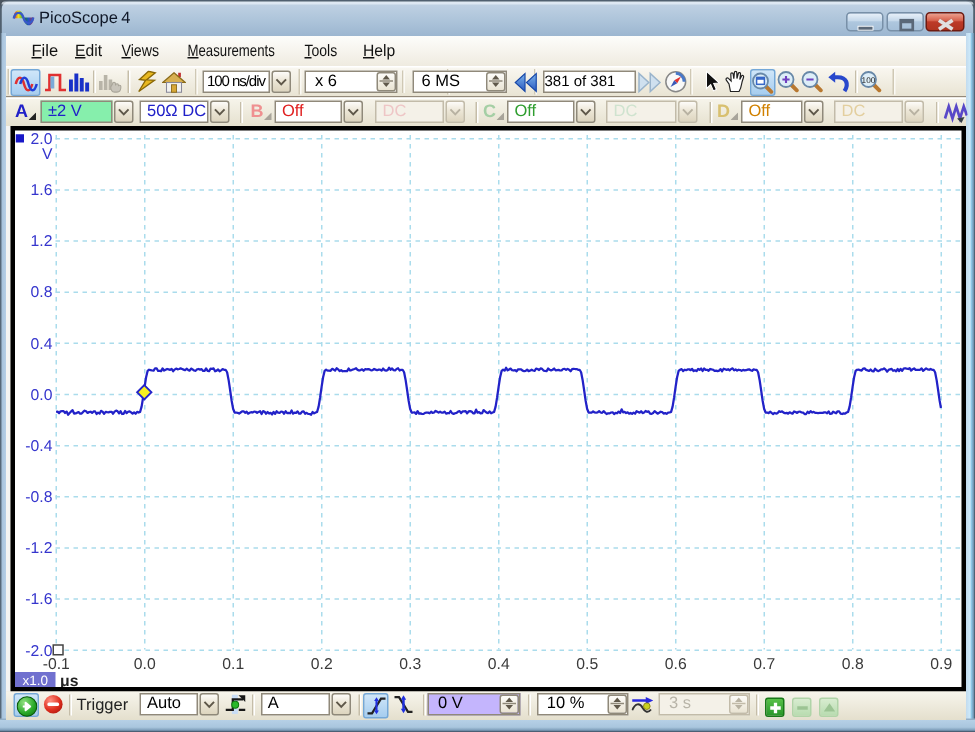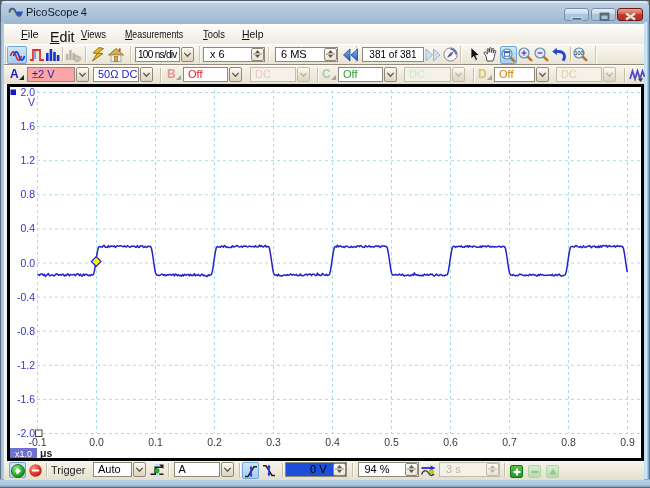--- a/index.html
+++ b/index.html
@@ -42,21 +42,21 @@
   </div>
 <div class="abs" style="left:617px;top:8px;width:26px;height:13px;background:linear-gradient(#eda18f,#d55f4a 45%,#bd3a28 50%,#b03420);border:1px solid #6e1a10;border-radius:3px;box-sizing:border-box">
     <svg width="24" height="12" viewBox="0 0 24 12" style="display:block">
       <path d="M8,4.5 L17,10.5 M17,4.5 L8,10.5" stroke="#fff" stroke-width="2.4"></path>
       <path d="M8,4.5 L17,10.5 M17,4.5 L8,10.5" stroke="#888" stroke-width="3.2" opacity="0.25"></path>
     </svg>
   </div>
 <div class="abs" style="left:4px;top:24px;width:640px;height:456px;background:#ebe7d8"></div>
 <div class="abs" style="left:4px;top:24px;width:640px;height:20px;background:linear-gradient(#fdfdfb,#efebe0)"></div>
 <div class="abs" style="left:21px;top:28px;font-size:11px;color:#111;transform:scaleX(1.0);transform-origin:0 0"><span style="text-decoration:underline">F</span>ile</div>
-<div class="abs" style="left:50px;top:28px;font-size:15px;color:#111;transform:scaleX(0.95);transform-origin:0 0"><span style="text-decoration:underline">E</span>dit</div>
+<div class="abs" style="left:50px;top:28px;font-size:11px;color:#111;transform:scaleX(0.95);transform-origin:0 0"><span style="text-decoration:underline">E</span>dit</div>
 <div class="abs" style="left:81px;top:28px;font-size:11px;color:#111;transform:scaleX(0.86);transform-origin:0 0"><span style="text-decoration:underline">V</span>iews</div>
 <div class="abs" style="left:125px;top:28px;font-size:11px;color:#111;transform:scaleX(0.8);transform-origin:0 0"><span style="text-decoration:underline">M</span>easurements</div>
 <div class="abs" style="left:203px;top:28px;font-size:11px;color:#111;transform:scaleX(0.85);transform-origin:0 0"><span style="text-decoration:underline">T</span>ools</div>
 <div class="abs" style="left:242px;top:28px;font-size:11px;color:#111;transform:scaleX(0.95);transform-origin:0 0"><span style="text-decoration:underline">H</span>elp</div>
 <div class="abs" style="left:4px;top:44px;width:640px;height:21px;background:linear-gradient(#faf8f2,#e8e3d2)"></div>
 <div class="abs" style="left:4px;top:44px;width:640px;height:1px;background:#fff"></div>
 <div class="abs" style="left:4px;top:64px;width:640px;height:1px;background:#94897a"></div>
 <div style="position:absolute;left:5px;top:46px;width:1px;height:17px;background:#cfc8b4"></div>
 <div style="position:absolute;left:6px;top:46px;width:1px;height:17px;background:#fbfaf5"></div>
 <div style="position:absolute;left:130px;top:46px;width:1px;height:17px;background:#cfc8b4"></div>
@@ -145,21 +145,21 @@
 <polygon points="8,2 8,14 1.5,8" fill="url(#gb1)" stroke="#1848a8" stroke-width="0.8"></polygon>
 <polygon points="15.5,2 15.5,14 9,8" fill="url(#gb1)" stroke="#1848a8" stroke-width="0.8"></polygon>
 <defs>
           <linearGradient id="gb1" x1="0" y1="0" x2="0" y2="1">
             <stop offset="0" stop-color="#7db4ec"></stop>
             <stop offset="1" stop-color="#2858c0"></stop>
           </linearGradient>
         </defs>
 </svg></div>
   </div>
-<div style="position:absolute;left:362px;top:47px;width:62px;height:15px;background:#fff;border:1px solid #90897a;box-sizing:border-box;font-size:10px;color:#000;line-height:13px;padding-left:0px;text-align:center;white-space:nowrap">381 of 381</div>
+<div style="position:absolute;left:362px;top:47px;width:62px;height:15px;background:#fff;border:1px solid #90897a;box-sizing:border-box;font-size:10px;color:#000;line-height:13px;padding-left:0px;text-align:left;white-space:nowrap">381 of 381</div>
 <div style="position:absolute;left:425px;top:46px;width:17px;height:18px;border-radius:2px;box-sizing:border-box">
     <div style="position:absolute;left:0px;top:1px"><svg width="16" height="16" viewBox="0 0 16 16">
 <polygon points="1,2 1,14 7.5,8" fill="#cfe0ef" stroke="#9ab4cc" stroke-width="1"></polygon>
 <polygon points="8.5,2 8.5,14 15,8" fill="#cfe0ef" stroke="#9ab4cc" stroke-width="1"></polygon>
 </svg></div>
   </div>
 <div style="position:absolute;left:443px;top:46px;width:15px;height:18px;border-radius:2px;box-sizing:border-box">
     <div style="position:absolute;left:0px;top:1px"><svg width="15" height="15" viewBox="0 0 15 15">
 <circle cx="7.5" cy="7.5" r="6.6" fill="#f8f8f8" stroke="#888" stroke-width="1"></circle>
 <path d="M7.5,0.9 a6.6,6.6 0 0 1 6.6,6.6 l-2,0 a4.6,4.6 0 0 0 -4.6,-4.6 z" fill="#4878c8"></path>
@@ -213,21 +213,21 @@
 <line x1="9.5" y1="9.5" x2="13.2" y2="13.2" stroke="#b87830" stroke-width="2.6" stroke-linecap="round"></line>
 <circle cx="6" cy="6" r="5" fill="#ddeef8" stroke="#6888a8" stroke-width="1.2"></circle>
 <text x="6" y="8.2" font-size="5.5" text-anchor="middle" fill="#222" font-family="Liberation Sans">100</text>
       </svg></div>
   </div>
 <div class="abs" style="left:4px;top:65px;width:640px;height:19px;background:linear-gradient(#f7f5ec,#e6e1cf)"></div>
 <div class="abs" style="left:4px;top:65px;width:640px;height:1px;background:#fff"></div>
 <div class="abs" style="left:10px;top:67px;font-size:12px;font-weight:bold;color:#2020c8">A<svg width="6" height="6" style="position:absolute;left:9px;top:8px">
       <polygon points="0,5 5,0 5,5" fill="#222"></polygon>
     </svg></div>
-<div style="position:absolute;left:27px;top:66.5px;width:48px;height:15px;background:#fca5a5;border:1px solid #90897a;box-sizing:border-box;font-size:11px;font-weight:normal;color:#2020c8;line-height:13px;padding-left:4px;white-space:nowrap;overflow:hidden">±2 V</div>
+<div style="position:absolute;left:27px;top:66.5px;width:48px;height:15px;background:#86efac;border:1px solid #90897a;box-sizing:border-box;font-size:11px;font-weight:normal;color:#2020c8;line-height:13px;padding-left:4px;white-space:nowrap;overflow:hidden">±2 V</div>
 <div style="position:absolute;left:76px;top:66.5px;width:13px;height:15px;background:linear-gradient(#fdfcf9,#ece6d6 45%,#ddd5bf);border:1px solid #8f897a;border-radius:2px;box-sizing:border-box;">
     <svg width="11" height="13" style="display:block">
       <polyline points="2.3,4.9 5.5,8.3 8.7,4.9" stroke="#5f584a" stroke-width="1.3" fill="none"></polyline>
     </svg>
   </div>
 <div style="position:absolute;left:93px;top:66.5px;width:46px;height:15px;background:#fff;border:1px solid #90897a;box-sizing:border-box;font-size:11px;font-weight:normal;color:#2020c8;line-height:13px;padding-left:4px;white-space:nowrap;overflow:hidden">50Ω DC</div>
 <div style="position:absolute;left:140px;top:66.5px;width:13px;height:15px;background:linear-gradient(#fdfcf9,#ece6d6 45%,#ddd5bf);border:1px solid #8f897a;border-radius:2px;box-sizing:border-box;">
     <svg width="11" height="13" style="display:block">
       <polyline points="2.3,4.9 5.5,8.3 8.7,4.9" stroke="#5f584a" stroke-width="1.3" fill="none"></polyline>
     </svg>
@@ -408,31 +408,31 @@
 <div style="position:absolute;left:261px;top:461.5px;width:17px;height:17px;border-radius:2px;box-sizing:border-box">
     <div style="position:absolute;left:1px;top:1px"><svg width="14" height="13" viewBox="0 0 14 13">
 <path d="M1,1.8 L4,1.8 L10,11.5 L13,11.5" stroke="#222" stroke-width="1.5" fill="none"></path>
 <polygon points="7,0.5 8.8,3.5 5.2,3.5" fill="#2030e0"></polygon>
 <polygon points="7,12.5 8.8,9.5 5.2,9.5" fill="#2030e0"></polygon>
 <line x1="7" y1="2.8" x2="7" y2="10.2" stroke="#2030e0" stroke-width="1.6"></line>
 </svg></div>
   </div>
 <div style="position:absolute;left:281.5px;top:463px;width:1px;height:14px;background:#c5bda8"></div>
 <div style="position:absolute;left:282.5px;top:463px;width:1px;height:14px;background:#ffffff"></div>
-<div style="position:absolute;left:285px;top:462px;width:62px;height:15px;background:#1d4ed8;border:1px solid #90897a;box-sizing:border-box;font-size:11px;color:#000;line-height:13px;padding-left:24px;white-space:nowrap">0 V</div>
+<div style="position:absolute;left:285px;top:462px;width:62px;height:15px;background:#c4b5fd;border:1px solid #90897a;box-sizing:border-box;font-size:11px;color:#000;line-height:13px;padding-left:6px;white-space:nowrap">0 V</div>
 <div style="position:absolute;left:333px;top:463px;width:13px;height:13px;border:1px solid #8f897a;border-radius:2px;background:linear-gradient(#fdfcf9,#e9e3d2);box-sizing:border-box">
     <svg width="11" height="11" style="display:block">
       <polygon points="5.5,1.0 8,4.0 3,4.0" fill="#5f584a"></polygon>
       <line x1="1" y1="5" x2="10" y2="5" stroke="#8f897a" stroke-width="1"></line>
       <polygon points="5.5,9.0 8,6.0 3,6.0" fill="#5f584a"></polygon>
     </svg>
   </div>
 <div style="position:absolute;left:351.5px;top:463px;width:1px;height:14px;background:#c5bda8"></div>
 <div style="position:absolute;left:352.5px;top:463px;width:1px;height:14px;background:#ffffff"></div>
-<div style="position:absolute;left:357.5px;top:462px;width:61.5px;height:15px;background:#fff;border:1px solid #90897a;box-sizing:border-box;font-size:11px;color:#000;line-height:13px;padding-left:6px;white-space:nowrap">94 %</div>
+<div style="position:absolute;left:357.5px;top:462px;width:61.5px;height:15px;background:#fff;border:1px solid #90897a;box-sizing:border-box;font-size:11px;color:#000;line-height:13px;padding-left:6px;white-space:nowrap">10 %</div>
 <div style="position:absolute;left:405.0px;top:463px;width:13px;height:13px;border:1px solid #8f897a;border-radius:2px;background:linear-gradient(#fdfcf9,#e9e3d2);box-sizing:border-box">
     <svg width="11" height="11" style="display:block">
       <polygon points="5.5,1.0 8,4.0 3,4.0" fill="#5f584a"></polygon>
       <line x1="1" y1="5" x2="10" y2="5" stroke="#8f897a" stroke-width="1"></line>
       <polygon points="5.5,9.0 8,6.0 3,6.0" fill="#5f584a"></polygon>
     </svg>
   </div>
 <div class="abs" style="left:421px;top:464px"><svg width="15" height="13" viewBox="0 0 15 13">
 <line x1="0.5" y1="3" x2="10.5" y2="3" stroke="#2828e0" stroke-width="1.8"></line>
 <polygon points="14.5,3 9.5,0.6 9.5,5.4" fill="#2828e0"></polygon>

